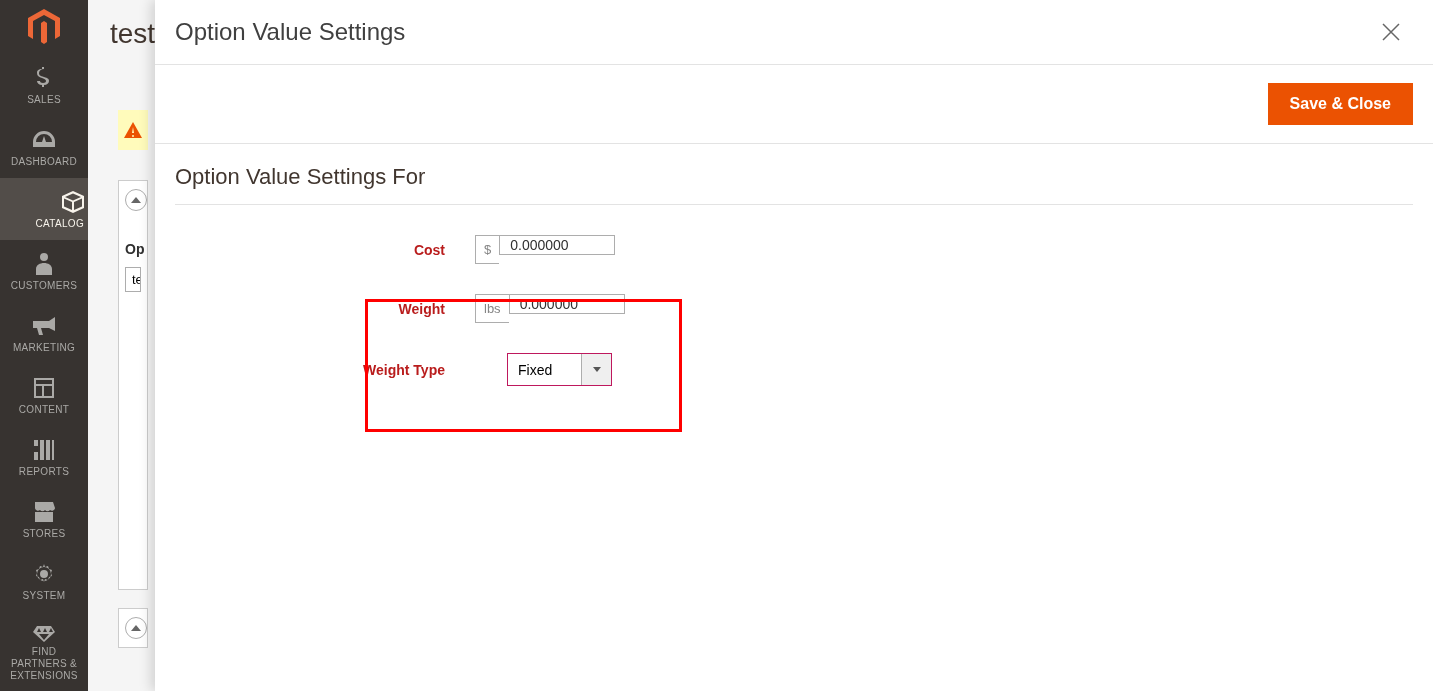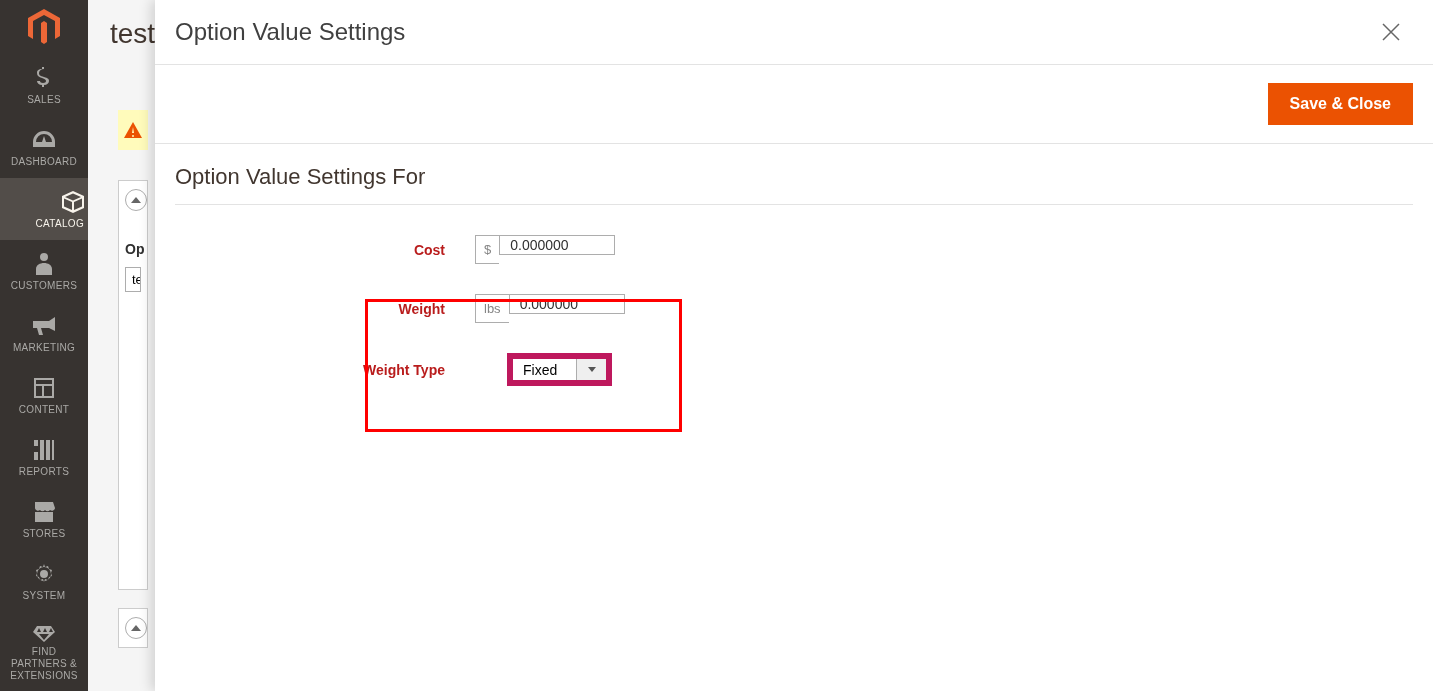--- a/index.html
+++ b/index.html
@@ -187,21 +187,21 @@
       border: 1px solid #adadad;
       padding: 6px 10px;
       font-size: 14px;
       width: 116px;
       height: 20px;
       color: #303030;
     }
     .text-input.with-prefix { border-left: 1px solid #adadad; }
     .select-wrap {
       display: flex;
-      border: 6px solid #be185d;
+      border: 1px solid #be185d;
       height: 33px;
       width: 105px;
       align-items: stretch;
     }
     .select-display {
       flex: 1;
       padding: 6px 10px;
       font-size: 14px;
       display: flex;
       align-items: center;

